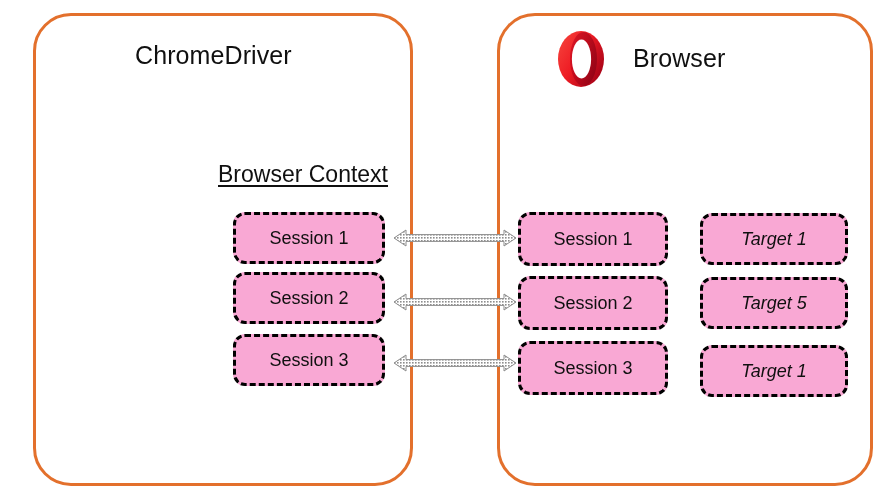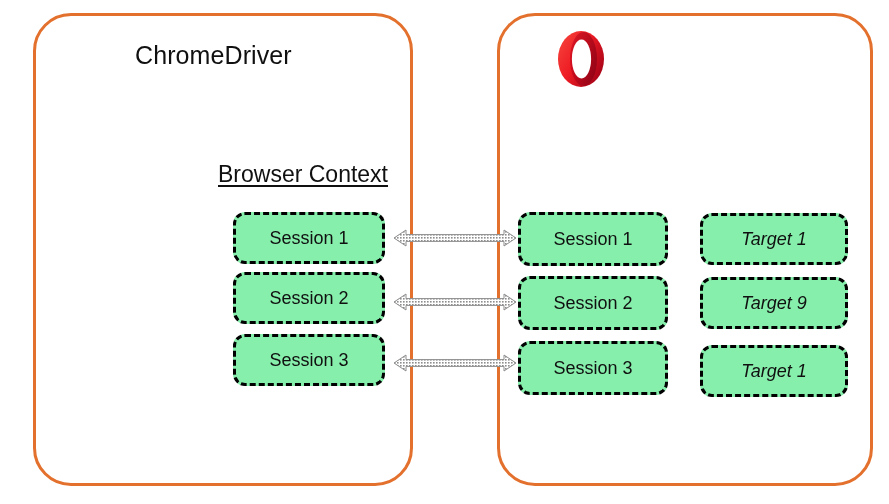--- a/index.html
+++ b/index.html
@@ -77,21 +77,21 @@
     text-underline-offset: 3px;
     white-space: nowrap;
   }
 
   
   .node {
     position: absolute;
     box-sizing: border-box;
     border: 3px dashed #000000;
     border-radius: 12px;
-    background: #86efac;
+    background: #f9a8d4;
     display: flex;
     align-items: center;
     justify-content: center;
     font-size: 18px;
     color: #101010;
     white-space: nowrap;
   }
 
   
   .col-left  { left: 233px; width: 152px; height: 52px; }
@@ -156,27 +156,28 @@
           <stop offset="0%" stop-color="#C7001B"></stop>
           <stop offset="100%" stop-color="#7E0014"></stop>
         </linearGradient>
       </defs>
       <ellipse cx="29" cy="29" rx="23" ry="28" fill="url(#operaOuter)"></ellipse>
       <ellipse cx="31.5" cy="29" rx="13.5" ry="27" fill="url(#operaShade)" opacity="0.55"></ellipse>
       <ellipse cx="29.5" cy="29" rx="9.6" ry="19.5" fill="#FFFFFF"></ellipse>
     </svg>
   </div>
 
+  <div class="panel-title" id="title-browser">Browser</div>
 
   <div class="node col-mid row-1-mid">Session 1</div>
   <div class="node col-mid row-2-mid">Session 2</div>
   <div class="node col-mid row-3-mid">Session 3</div>
 
   <div class="node col-right row-1-right">Target 1</div>
-  <div class="node col-right row-2-right">Target 9</div>
+  <div class="node col-right row-2-right">Target 5</div>
   <div class="node col-right row-3-right">Target 1</div>
 
   <div class="connector" id="connector-1">
     <svg width="122" height="26" viewBox="0 0 122 26" aria-hidden="true">
       <defs>
         <pattern id="dotfill1" width="3" height="3" patternUnits="userSpaceOnUse">
           <rect width="3" height="3" fill="#ffffff"></rect>
           <rect width="1.6" height="1.6" fill="#8d8d8d"></rect>
         </pattern>
       </defs>

